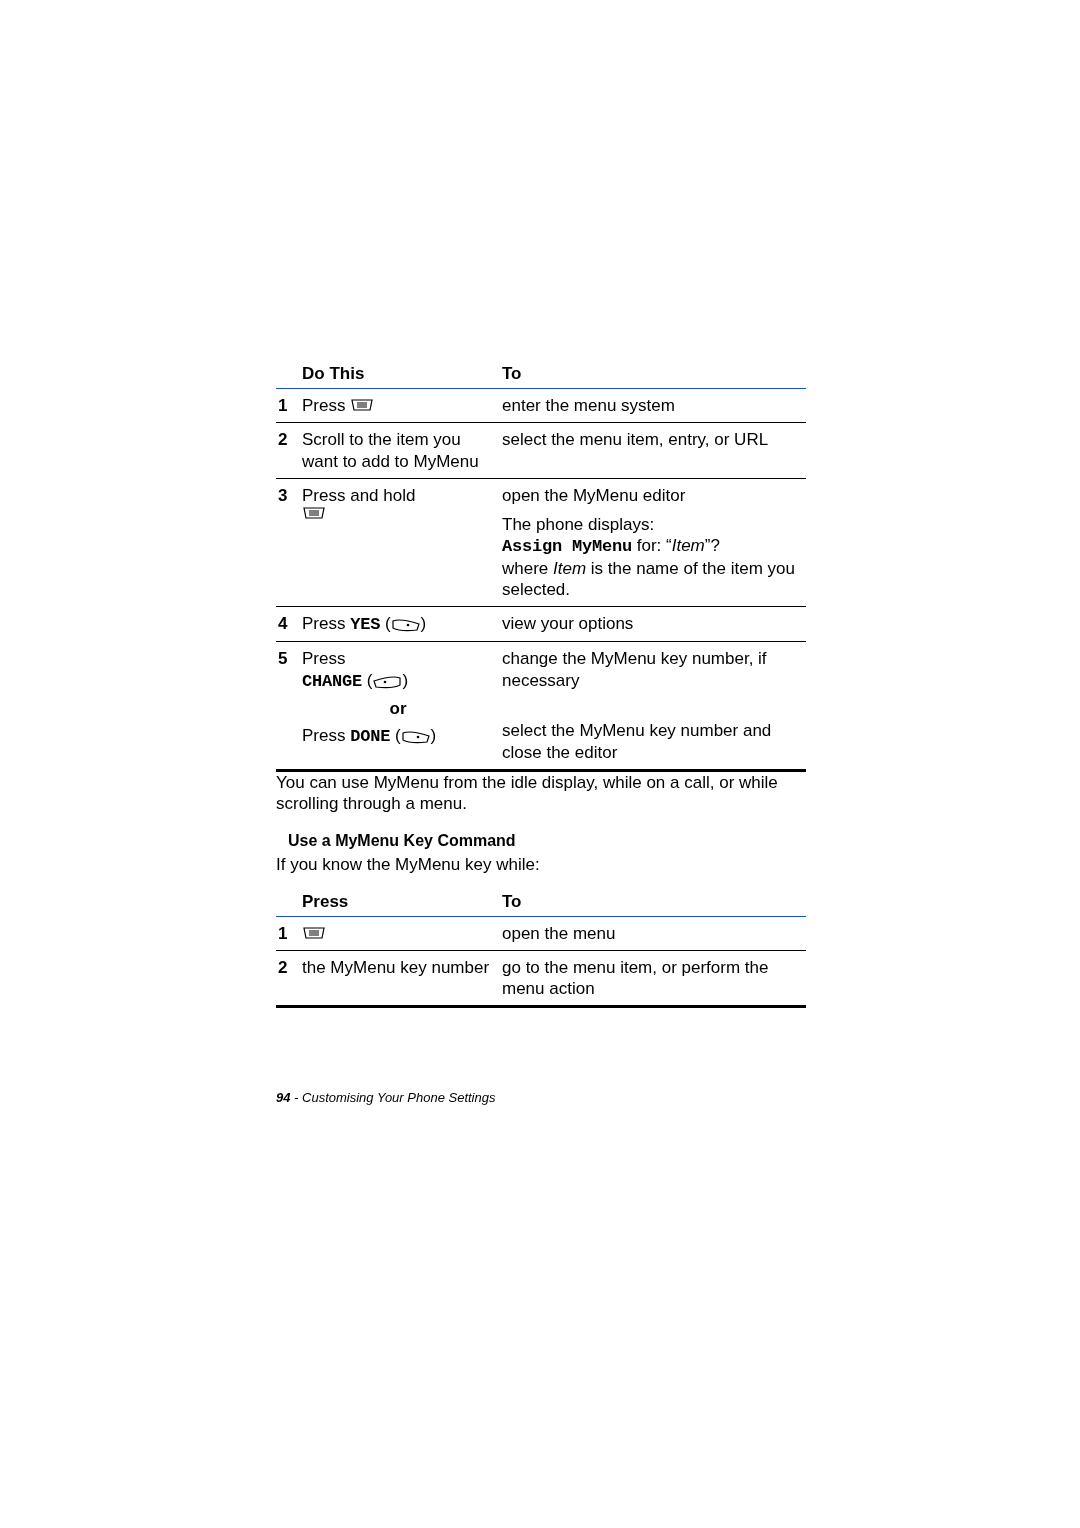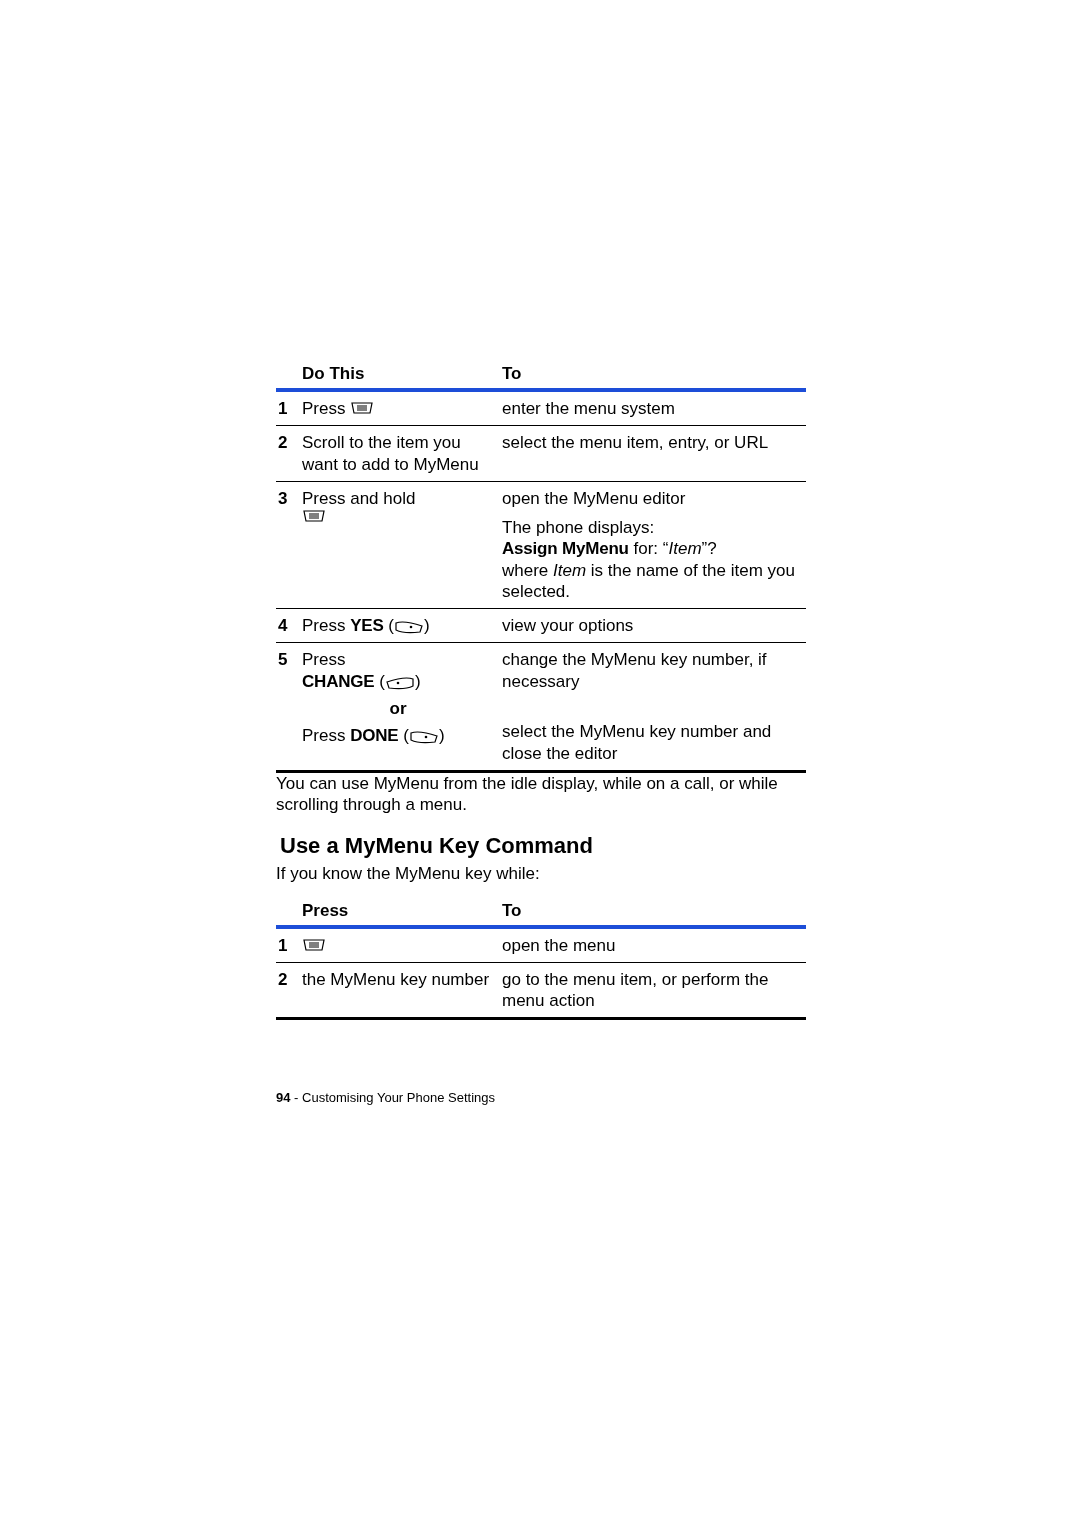--- a/index.html
+++ b/index.html
@@ -21,71 +21,72 @@
     font-weight: bold;
     font-style: italic;
     color: #000;
     font-size: 20px;
     margin: 0 0 14px 0;
   }
   h3 {
     font-weight: bold;
     font-style: normal;
     color: #000;
-    font-size: 22px;
-    margin: 18px 0 4px 4px;
+    font-size: 16px;
+    margin: 18px 0 4px 12px;
   }
   p {
     font-size: 17px;
     margin: 0 0 4px 0;
     line-height: 1.25;
   }
   table {
     border-collapse: collapse;
     width: 100%;
     font-size: 17px;
   }
   thead th {
     text-align: left;
     font-weight: bold;
     padding: 4px 8px 4px 0;
-    border-bottom: 4px solid #1d4ed8;
+    border-bottom: 1px solid #1d4ed8;
     vertical-align: bottom;
   }
   thead th.num { width: 26px; padding-left: 2px; }
   thead th.left { width: 200px; }
   tbody tr { }
   tbody td {
     text-align: left;
     vertical-align: top;
     padding: 6px 8px 6px 0;
     border-bottom: 1px solid #000;
     line-height: 1.25;
   }
   tbody td.num { font-weight: bold; width: 26px; padding-left: 2px; }
   tbody td.left { width: 200px; }
   tbody tr.last td { border-bottom: 3px solid #000; }
-  .cond { font-family: Liberation Sans, sans-serif; font-stretch: condensed; font-weight: bold; letter-spacing: -0.2px; }
+  .cond { font-family: Liberation Mono, monospace; font-stretch: condensed; font-weight: bold; letter-spacing: -0.2px; }
   .ital { font-style: italic; }
   .or { text-align: center; font-weight: bold; padding: 6px 0; }
   .icon-menu {
     display: inline-block;
     vertical-align: -1px;
   }
   .icon-menu svg { display: block; }
   .icon-softkey {
     display: inline-block;
     vertical-align: -3px;
   }
   .icon-softkey svg { display: block; }
   .footer {
     position: absolute;
     left: 276px;
     top: 1090px;
     font-size: 13px;
+    font-style: italic;
   }
   .footer .pn { font-weight: bold; }
   .stack { display: block; }
   .stack > span { display: block; }
 </style>
 </head>
 <body>
 
 <div class="page">
 

